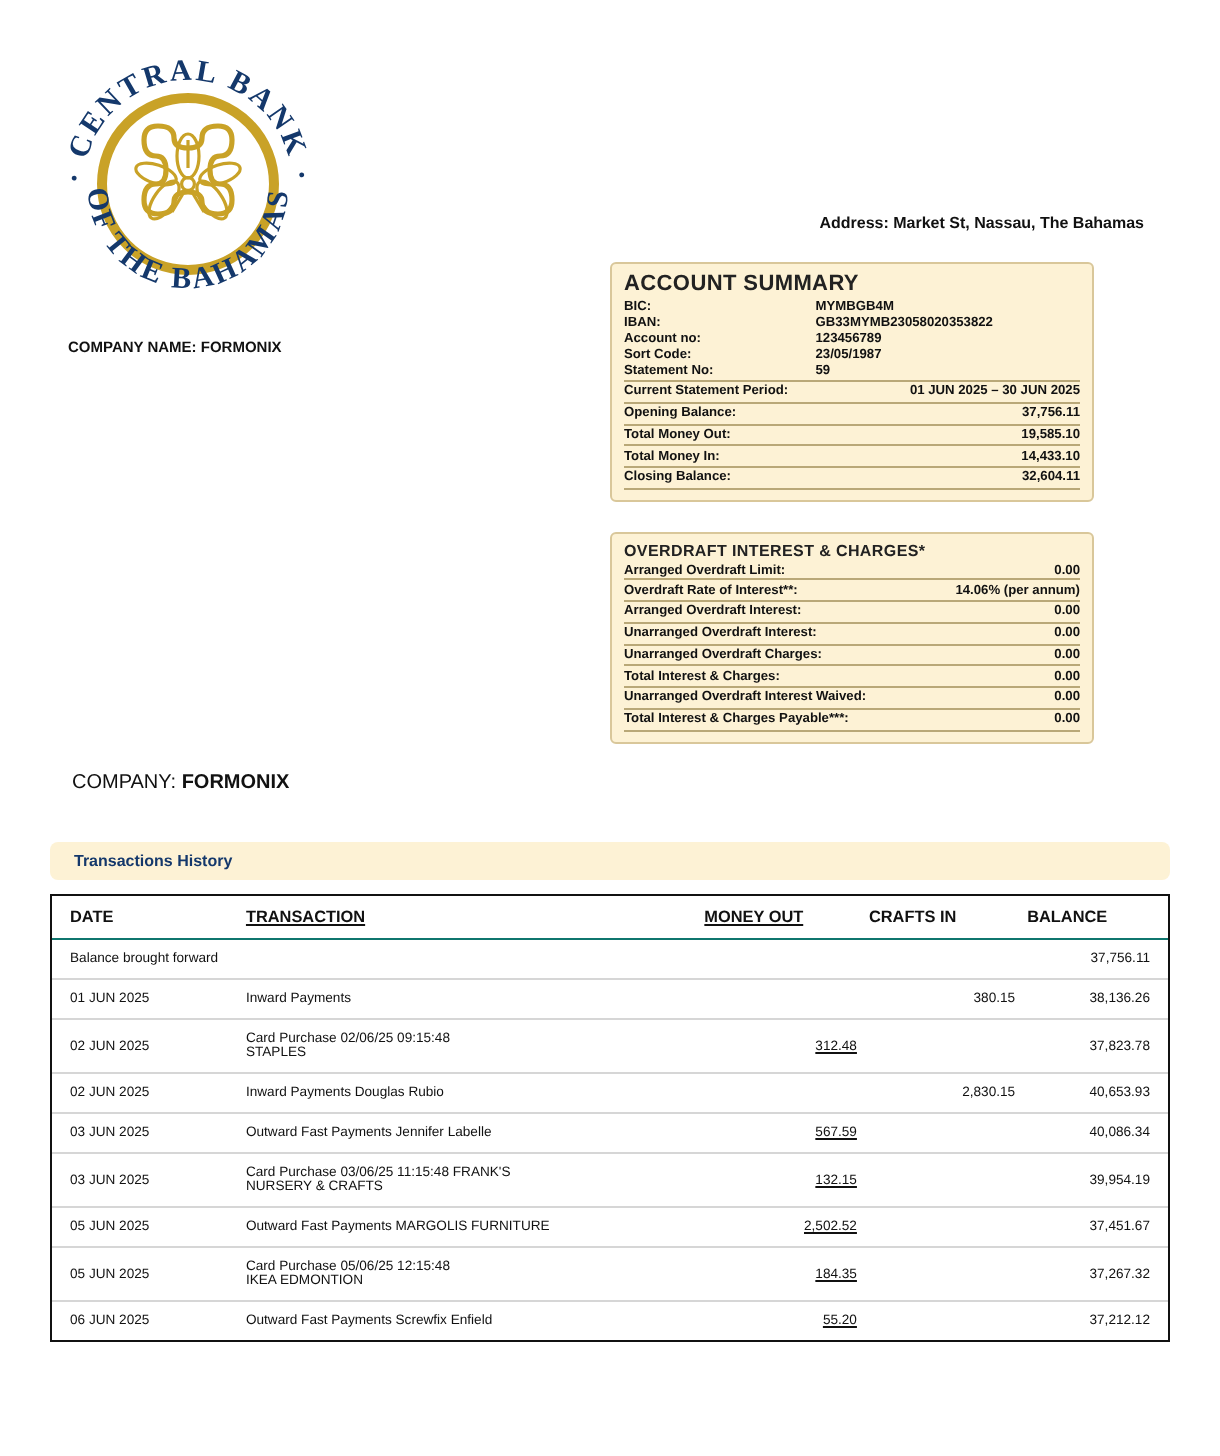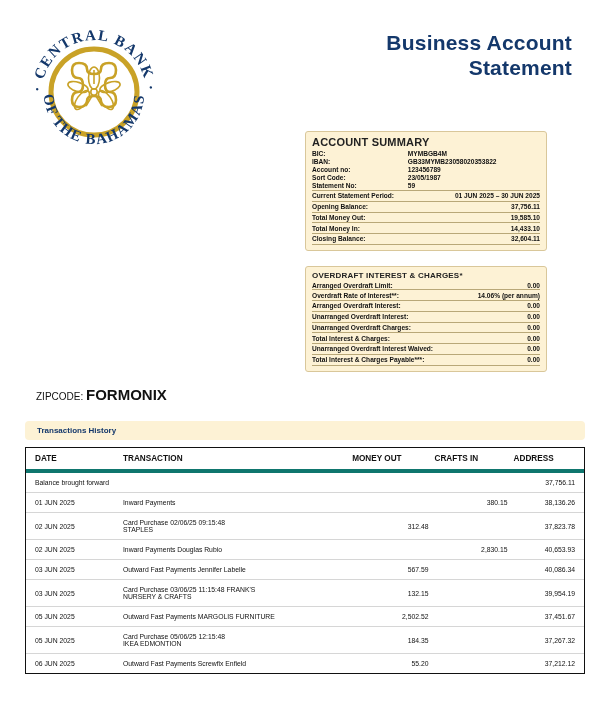--- a/index.html
+++ b/index.html
@@ -48,46 +48,46 @@
   table.sum td{padding:0;color:#111;}
   table.sum td.k{text-align:left;font-weight:bold;white-space:nowrap;}
   table.sum td.v{text-align:left;font-weight:bold;}
   table.sum td.vr{text-align:right;font-weight:bold;white-space:nowrap;}
   tr.kv td{padding:.6px 0;}
   tr.line td{border-top:1px solid #b9a878;border-bottom:1px solid #b9a878;padding:1.4px 0;}
   tr.lineonly td{border-bottom:1px solid #b9a878;padding:1.4px 0;}
 
   
   .acctline{position:absolute;left:36px;top:386px;font-size:10px;color:#111;}
-  .acctline b{font-size:15px;text-align:right;}
+  .acctline b{font-size:10px;text-align:right;}
 
   
   .histbar{
     position:absolute;left:25px;top:421px;width:560px;height:19px;
     background:#fdf2d5;border-radius:4px;
     font-size:8px;font-weight:bold;color:#14386b;
     display:flex;align-items:center;padding-left:12px;box-sizing:border-box;
   }
 
   
   .txwrap{position:absolute;left:25px;top:447px;width:560px;border:1px solid #111;box-sizing:border-box;background:#fff;}
   table.tx{width:100%;border-collapse:collapse;font-size:6.8px;}
   table.tx th{
     font-size:8.2px;font-weight:bold;color:#111;text-align:left;
-    padding:6px 0 6px 0;border-bottom:4px solid #0f766e;
+    padding:6px 0 6px 0;border-bottom:1px solid #0f766e;
   }
   table.tx td{padding:6px 0;color:#111;vertical-align:middle;border-bottom:1px solid #d6d6d6;}
   table.tx tr:last-child td{border-bottom:none;}
   .c-date{width:86px;padding-left:9px !important;}
   .c-desc{width:250px;padding-left:9px !important;}
-  .c-out{width:82px;text-align:right;padding-right:6px !important;}
+  .c-out{width:82px;text-align:right;padding-right:6px !important;text-decoration:underline;}
   .c-in{width:78px;text-align:right;padding-right:6px !important;}
   .c-bal{width:64px;text-align:right;padding-right:9px !important;}
   th.c-date{padding-left:9px !important;}
-  th.c-desc{padding-left:9px !important;}
+  th.c-desc{padding-left:9px !important;text-decoration:underline;}
   .desc2{display:block;}
   .bbf td{font-size:6.8px;}
 </style>
 </head>
 <body>
 
 <div class="page">
 
   <div class="logo">
     <svg width="140" height="130" viewBox="0 0 140 130">
@@ -116,28 +116,26 @@
 
       <text font-family="'Liberation Serif', serif" font-size="15" font-weight="bold" fill="#14386b" letter-spacing="1.6">
         <textPath href="#arcTop" startOffset="50%" text-anchor="middle">· CENTRAL BANK ·</textPath>
       </text>
       <text font-family="'Liberation Serif', serif" font-size="15" font-weight="bold" fill="#14386b" letter-spacing="1.4">
         <textPath href="#arcBot" startOffset="50%" text-anchor="middle">OF THE BAHAMAS</textPath>
       </text>
     </svg>
   </div>
 
-  <div class="title">
-    <div>Business Account</div>
-    <div>Statement</div>
-  </div>
   <div class="addr">
+    <div>Address: Market St, Nassau, The Bahamas</div>
   </div>
 
   <div class="company">
+    <div>COMPANY NAME: FORMONIX</div>
     <div class="gap"></div>
     <div class="gap"></div>
   </div>
 
   <div class="sumbox" id="overdraft-box">
     <div class="sumhead small">OVERDRAFT INTEREST &amp; CHARGES*</div>
     <table class="sum">
       <tbody>
           <tr class="kv">
         <td class="k" style="width:62%">Arranged Overdraft Limit:</td>
@@ -217,37 +215,37 @@
       </tr>
       <tr class="lineonly">
         <td class="k">Closing Balance:</td>
         <td class="vr">32,604.11</td>
       </tr>
     </tbody>
       </table>
   </div>
 
   <div class="acctline">
-    <span>ZIPCODE:</span>
+    <span>COMPANY:</span>
     <b>FORMONIX</b>
   </div>
 
   <div class="histbar">
     <span>Transactions History</span>
   </div>
 
   <div class="txwrap">
     <table class="tx">
       <thead>
         <tr>
           <th class="c-date">DATE</th>
           <th class="c-desc">TRANSACTION</th>
           <th class="c-out">MONEY OUT</th>
           <th class="c-in">CRAFTS IN</th>
-          <th class="c-bal">ADDRESS</th>
+          <th class="c-bal">BALANCE</th>
         </tr>
       </thead>
       <tbody>
         <tr class="bbf">
           <td class="c-date" colspan="2">Balance brought forward</td>
           <td class="c-out"></td>
           <td class="c-in"></td>
           <td class="c-bal">37,756.11</td>
         </tr>
 

